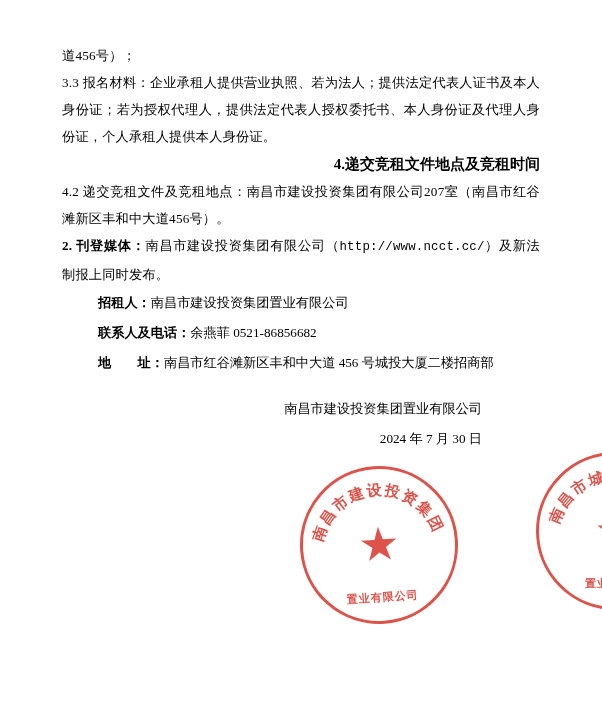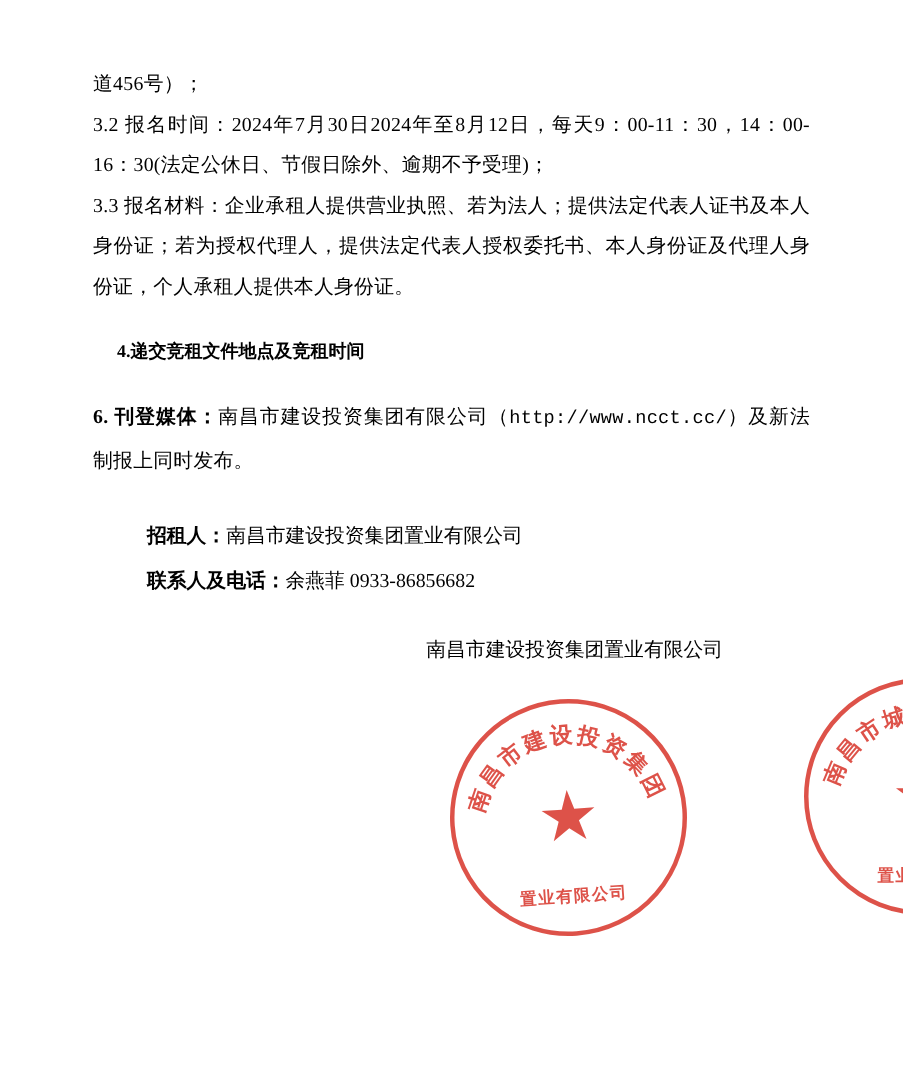--- a/index.html
+++ b/index.html
@@ -27,30 +27,30 @@
     font-size: 13.2px;
     line-height: 27px;
     text-align: justify;
     margin: 0 0 0 0;
     letter-spacing: 0.2px;
   }
   .indent {
     text-indent: 26px;
   }
   .heading {
-    font-size: 12px;
+    font-size: 15px;
     line-height: 28px;
     font-weight: bold;
-    margin: 16px;
+    margin: 0;
+    text-align: right;
   }
   .bold-lead {
     font-weight: bold;
   }
   .block-signature {
-    margin-top: 22px;
     padding-left: 36px;
     font-size: 13.2px;
     line-height: 30px;
   }
   .sig-line {
     white-space: nowrap;
   }
   .sig-label {
     font-weight: bold;
   }
@@ -126,44 +126,48 @@
     color: #d8352a;
   }
 </style>
 </head>
 <body>
 
 <div class="page">
 
   <p class="para">道456号）；</p>
 
-  <p class="para">3.2 报名时间：2024年7月30日2024年至8月12日，每天9：00-11：30，14：00-16：30(法定公休日、节假日除外、逾期不予受理)；</p>
 
   <p class="para">3.3 报名材料：企业承租人提供营业执照、若为法人；提供法定代表人证书及本人身份证；若为授权代理人，提供法定代表人授权委托书、本人身份证及代理人身份证，个人承租人提供本人身份证。</p>
 
 
   <p class="heading">4.递交竞租文件地点及竞租时间</p>
 
 
+  <p class="para">4.2 递交竞租文件及竞租地点：南昌市建设投资集团有限公司207室（南昌市红谷滩新区丰和中大道456号）。</p>
 
   <p class="para">
-    <span class="bold-lead">6. 刊登媒体：</span><span>南昌市建设投资集团有限公司（</span><span class="mono-url">http://www.ncct.cc/</span><span>）及新法制报上同时发布。</span>
+    <span class="bold-lead">2. 刊登媒体：</span><span>南昌市建设投资集团有限公司（</span><span class="mono-url">http://www.ncct.cc/</span><span>）及新法制报上同时发布。</span>
   </p>
 
   <div class="block-signature">
     <div class="sig-line">
       <span class="sig-label">招租人：</span><span>南昌市建设投资集团置业有限公司</span>
     </div>
     <div class="sig-line">
-      <span class="sig-label">联系人及电话：</span><span>余燕菲  0933-86856682</span>
+      <span class="sig-label">联系人及电话：</span><span>余燕菲  0521-86856682</span>
+    </div>
+    <div class="sig-line">
+      <span class="sig-label">地　　址：</span><span>南昌市红谷滩新区丰和中大道 456 号城投大厦二楼招商部</span>
     </div>
   </div>
 
   <div class="closing">
     <div>南昌市建设投资集团置业有限公司</div>
+    <div>2024 年 7 月 30 日</div>
   </div>
 
   <div class="seal seal-main">
     <svg class="seal-arc" viewBox="0 0 152 152">
       <defs>
         <path id="arcTop" d="M 18,84 A 58,58 0 0 1 134,84"></path>
       </defs>
       <text>
         <textPath href="#arcTop" startOffset="50%" text-anchor="middle">南昌市建设投资集团</textPath>
       </text>

